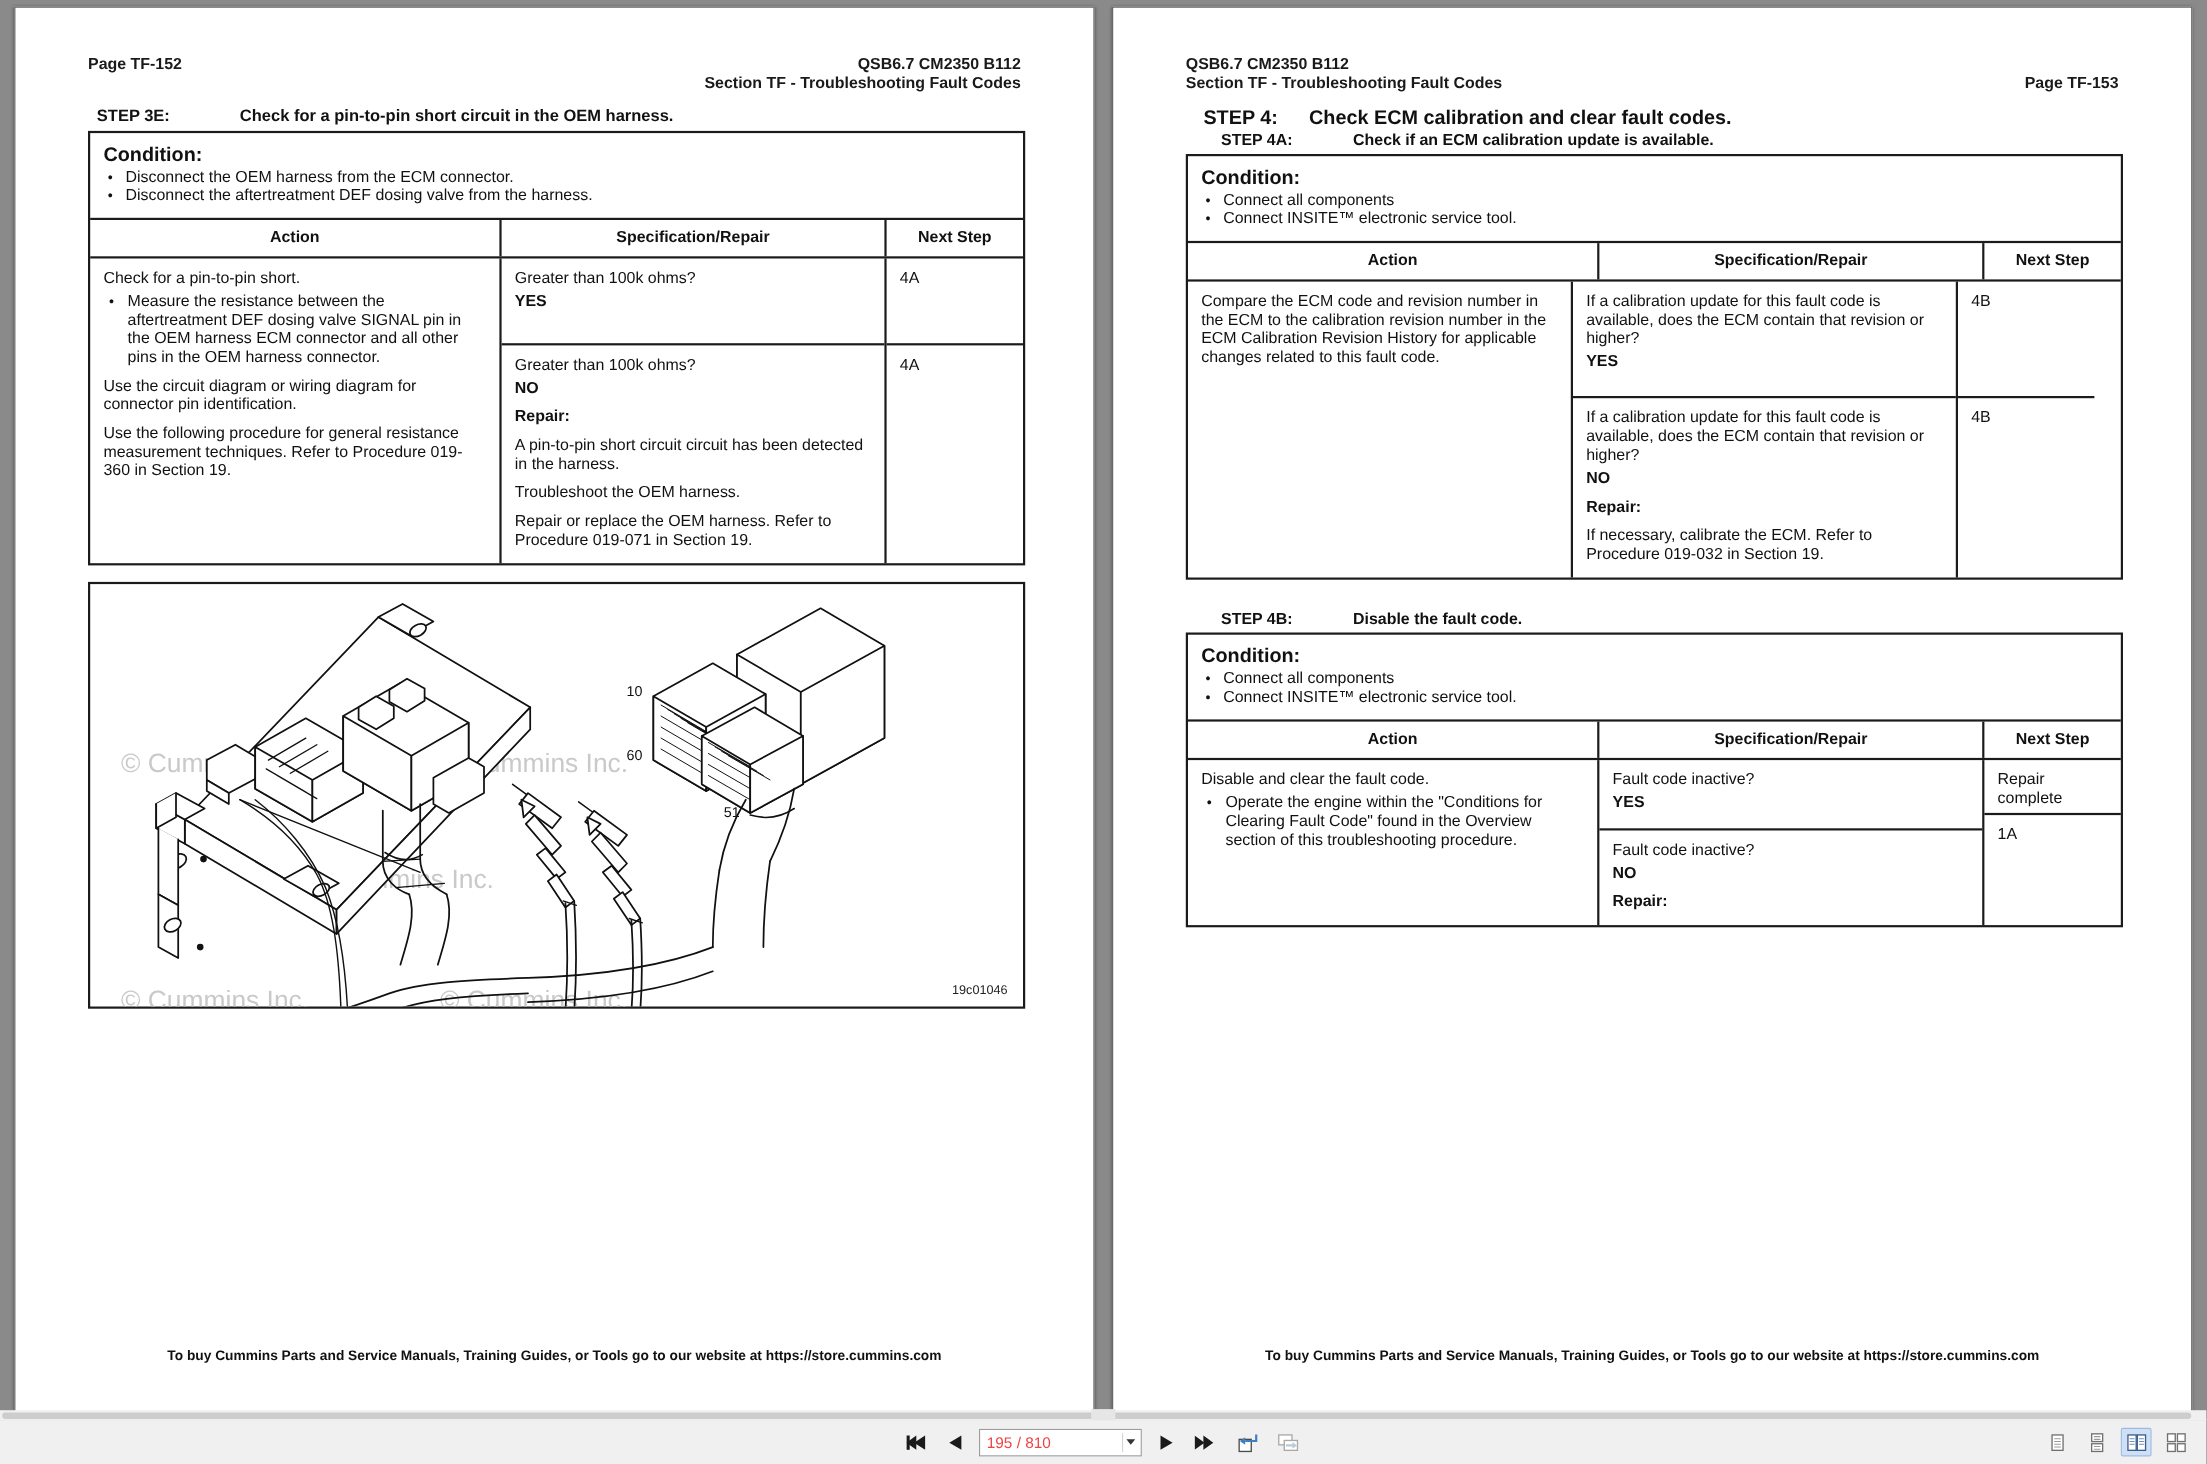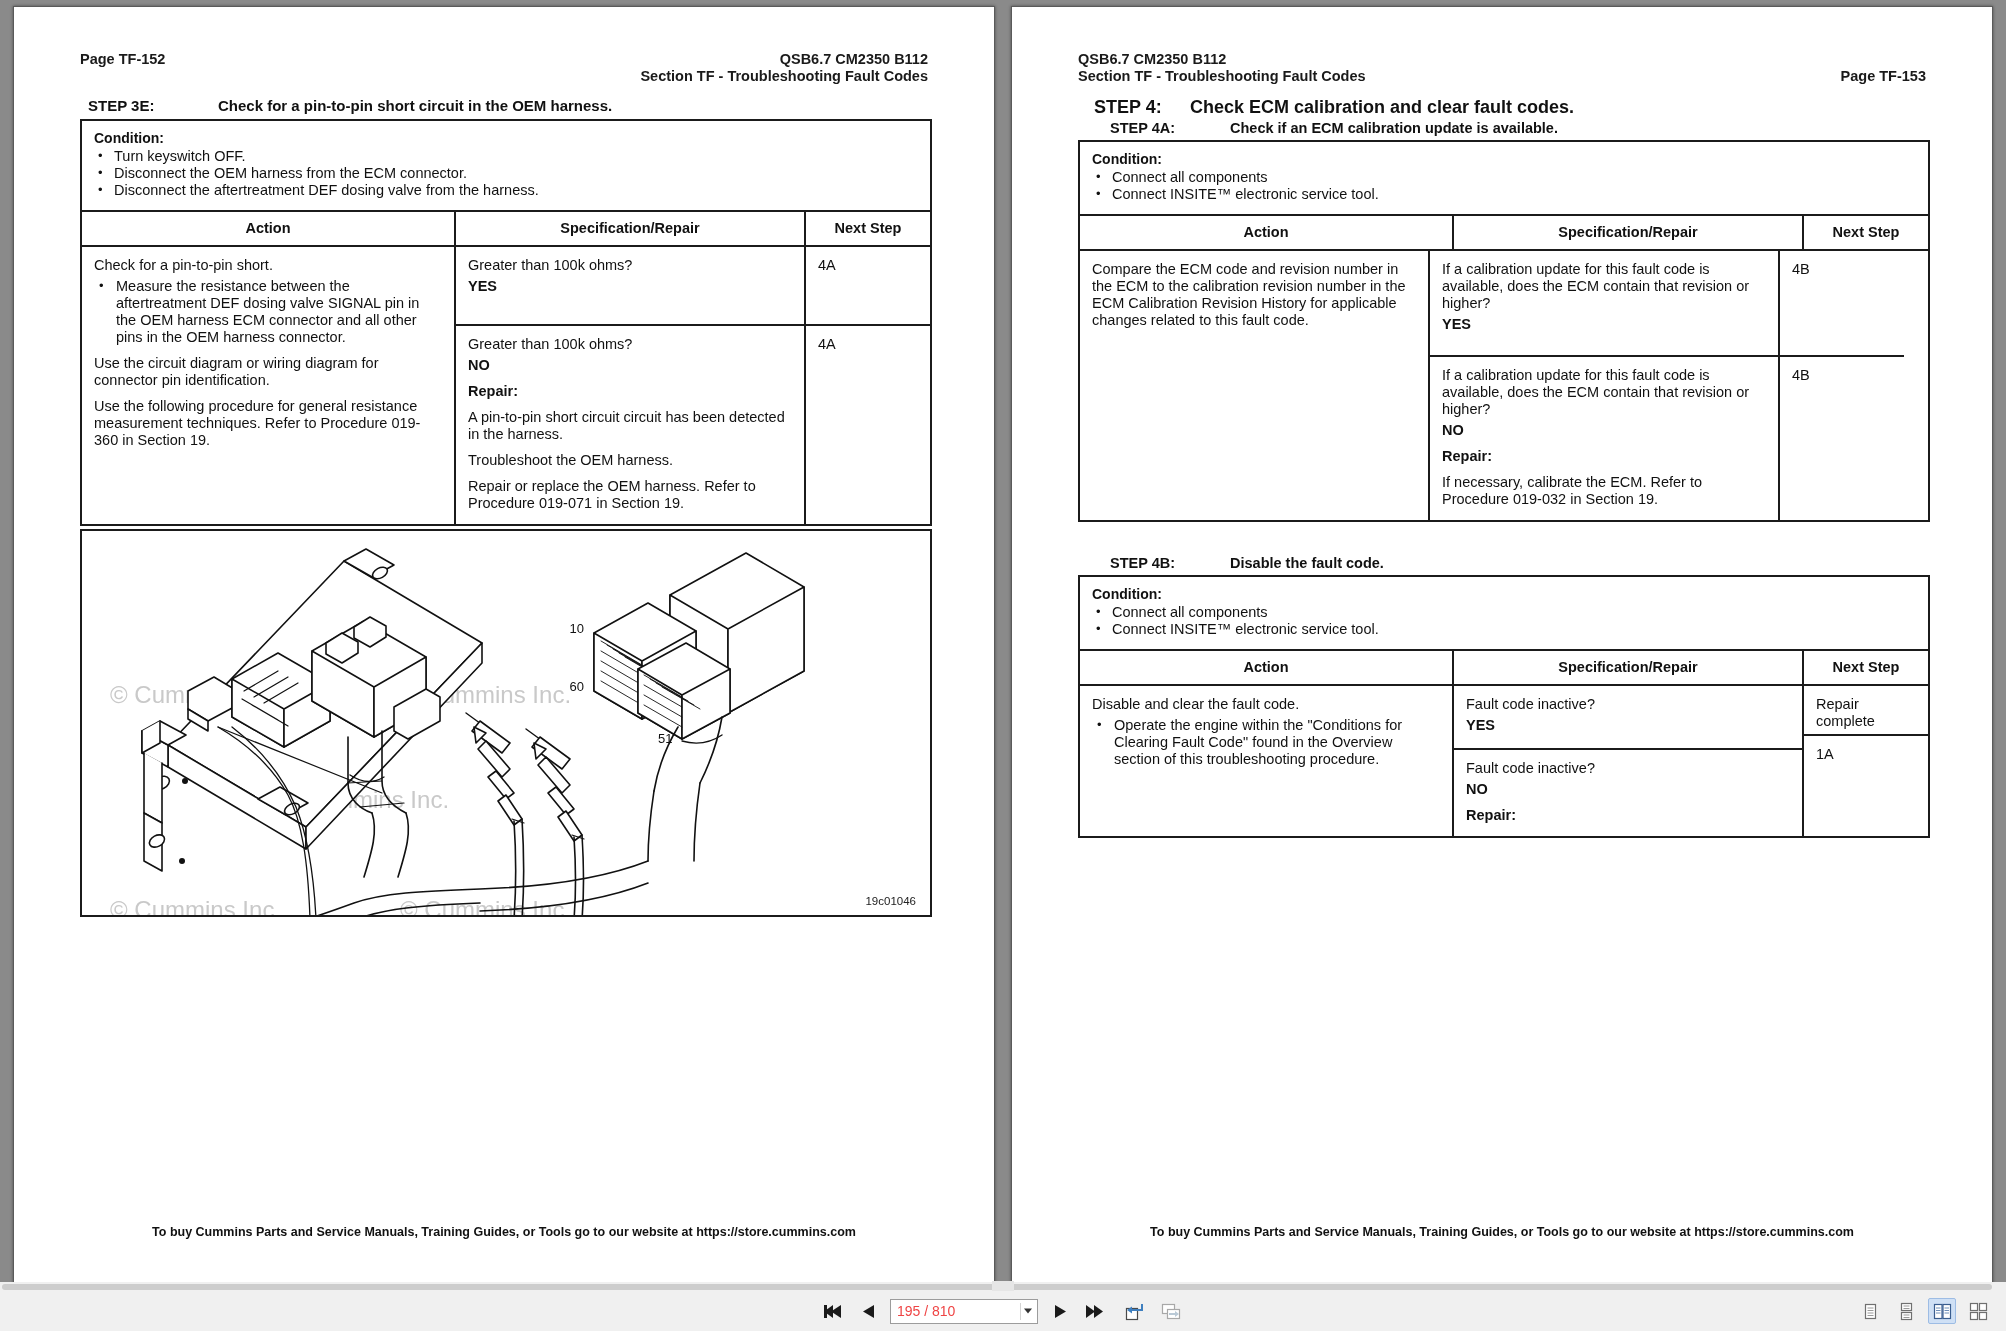--- a/index.html
+++ b/index.html
@@ -54,21 +54,21 @@
   
   .tbl {
     position: absolute;
     border: 2px solid #1b1b1b;
     background: #fff;
   }
   .cond {
     border-bottom: 2px solid #1b1b1b;
     padding: 9px 12px 11px 12px;
   }
-  .cond .cond-title { font-weight: bold; font-size: 14px; color: #111; margin-bottom: 2px; }
+  .cond .cond-title { font-weight: bold; font-size: 18px; color: #111; margin-bottom: 2px; }
   .cond ul { list-style: none; margin: 0; padding: 0; }
   .cond li {
     font-size: 14.5px; color: #111; line-height: 17px;
     position: relative; padding-left: 20px;
   }
   .cond li:before {
     content: "\2022"; position: absolute; left: 4px; top: -1px; font-size: 13px;
   }
 
   .hdr-cells { display: flex; border-bottom: 2px solid #1b1b1b; }
@@ -215,21 +215,20 @@
         <div class="step-major" style="left:74px; top:90px; font-size:15px;">
           <span class="lbl" style="width:130px;">STEP 3E:</span>
           <span class="txt">Check for a pin-to-pin short circuit in the OEM harness.</span>
         </div>
 
         <div class="tbl" style="left:66px; top:112px; width:852px;">
 
           <div class="cond">
             <div class="cond-title">Condition:</div>
             <ul>
-              <li>Turn keyswitch OFF.</li>
               <li>Disconnect the OEM harness from the ECM connector.</li>
               <li>Disconnect the aftertreatment DEF dosing valve from the harness.</li>
             </ul>
           </div>
 
           <div class="hdr-cells">
             <div style="width:372px;">Action</div>
             <div style="width:350px;">Specification/Repair</div>
             <div style="width:126px;">Next Step</div>
           </div>

